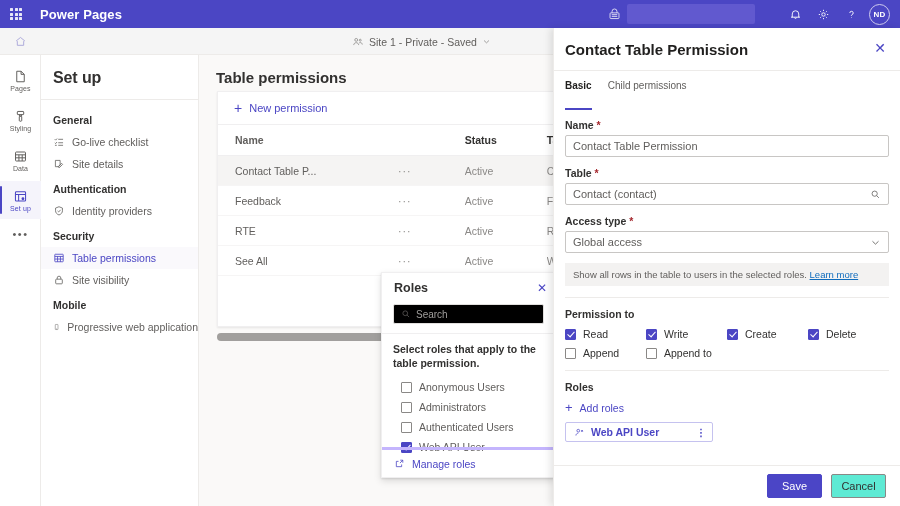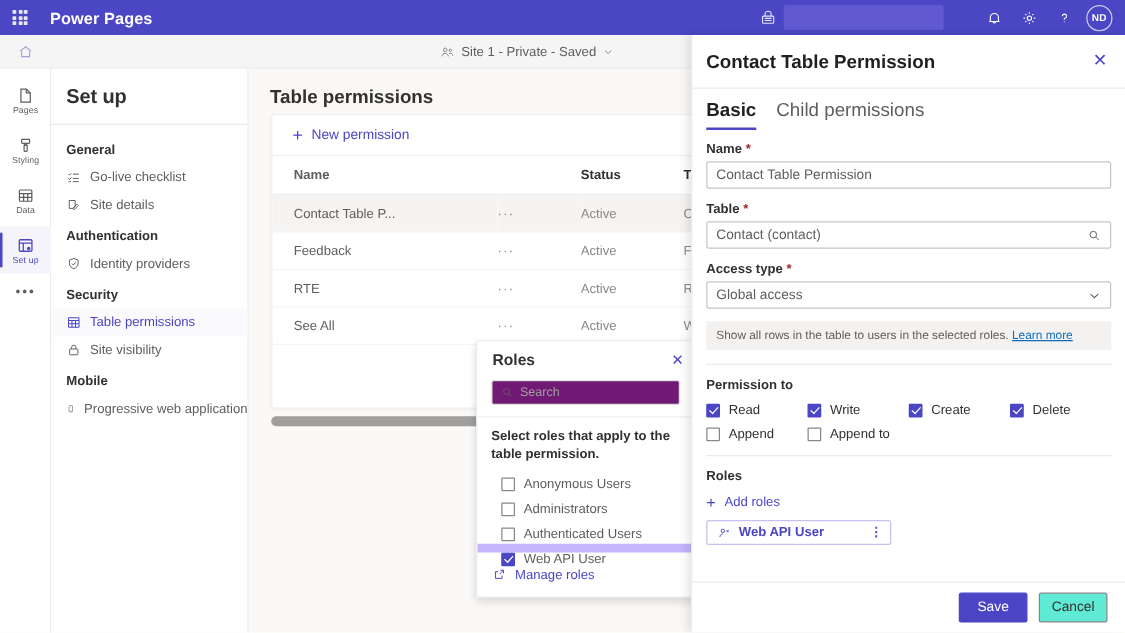--- a/index.html
+++ b/index.html
@@ -134,48 +134,48 @@
     background: #ffffff; border: 1px solid #f0eff0;
     box-shadow: 0 3.2px 7.2px rgba(0,0,0,.13), 0 0.6px 1.8px rgba(0,0,0,.11);
     z-index: 40;
   }
   .roles-head { display: flex; align-items: center; height: 30px; padding: 0 8px 0 12px; }
   .roles-title { font-size: 12.5px; font-weight: 600; color: #323130; }
   .roles-x { margin-left: auto; color: #4b46c4; font-size: 12px; cursor: pointer; line-height: 1; }
   .roles-searchwrap { padding: 1px 11px 9px 11px; }
   .roles-search {
     height: 20px; border: 1px solid #e1dfdd; border-radius: 2px; display: flex; align-items: center;
-    gap: 5px; padding-left: 7px; font-size: 10px; color: #a19f9d; background: #701a75; cursor: text;
+    gap: 5px; padding-left: 7px; font-size: 10px; color: #a19f9d; background: #000000; cursor: text;
   }
   .roles-sep { height: 1px; background: #f0eff0; }
   .roles-body { padding: 8px 11px 0 11px; }
   .roles-help { font-size: 10.5px; font-weight: 600; color: #323130; line-height: 1.35; margin-bottom: 7px; }
   .role-row { display: flex; align-items: center; gap: 7px; height: 20px; font-size: 10.5px; color: #605e5c; cursor: pointer; padding-left: 8px;}
   .cbx { width: 11px; height: 11px; border: 1px solid #8a8886; border-radius: 1px; background: #fff; flex: none; }
   .cbx.on { background: #4b46c4; border-color: #4b46c4; position: relative; }
   .cbx.on::after {
     content: ""; position: absolute; left: 3px; top: 0.5px; width: 3px; height: 6px;
     border: solid #fff; border-width: 0 1.4px 1.4px 0; transform: rotate(42deg);
   }
-  .roles-foot { position: absolute; left: 0; bottom: 0; width: 100%; height: 42px;
-    border-top: 7px solid #c4b5fd; display: flex; align-items: center; padding-left: 12px; }
+  .roles-foot { position: absolute; left: 0; bottom: 0; width: 100%; height: 30px;
+    border-top: 3px solid #c4b5fd; display: flex; align-items: center; padding-left: 12px; }
   .manage-link { display: flex; align-items: center; gap: 7px; color: #4b46c4; font-size: 10.5px; cursor: pointer; }
 
   
   .panel {
     position: absolute; right: 0; top: 28px; width: 347px; height: 478px;
     background: #ffffff; border-left: 1px solid #edebe9;
     box-shadow: -3.2px 0 7.2px rgba(0,0,0,.10); z-index: 60;
   }
   .panel-head { display: flex; align-items: flex-start; padding: 13px 12px 0 11px; }
   .panel-title { font-size: 15px; font-weight: 600; color: #201f1e; }
   .panel-x { margin-left: auto; color: #4b46c4; font-size: 14px; cursor: pointer; line-height: 1; padding: 0 2px; }
   .panel-divider { height: 1px; background: #edebe9; margin-top: 12px; }
   .tabs { display: flex; gap: 16px; padding: 9px 0 0 11px; }
-  .tab { font-size: 15px; color: #605e5c; padding-bottom: 5px; cursor: pointer; }
+  .tab { font-size: 10px; color: #605e5c; padding-bottom: 17px; cursor: pointer; }
   .tab.active { color: #201f1e; font-weight: 700; border-bottom: 2px solid #4b46c4; }
   .pbody { padding: 9px 11px 0 11px; }
   .field-label { font-size: 10.5px; font-weight: 700; color: #323130; margin-bottom: 4px; }
   .req { color: #a4262c; font-weight: 700; }
   .inp {
     height: 22px; border: 1px solid #c8c6c4; border-radius: 2px; background: #fff;
     display: flex; align-items: center; padding: 0 7px; font-size: 11px; color: #605e5c;
     margin-bottom: 10px; cursor: text;
   }
   .inp .val { flex: 1; white-space: nowrap; overflow: hidden; }

